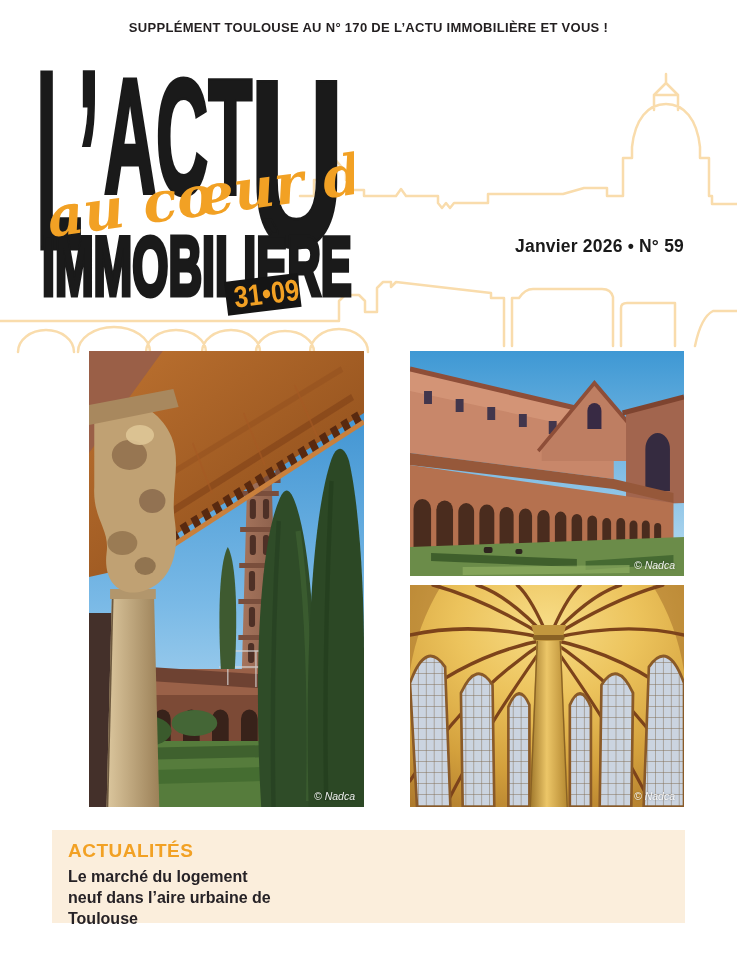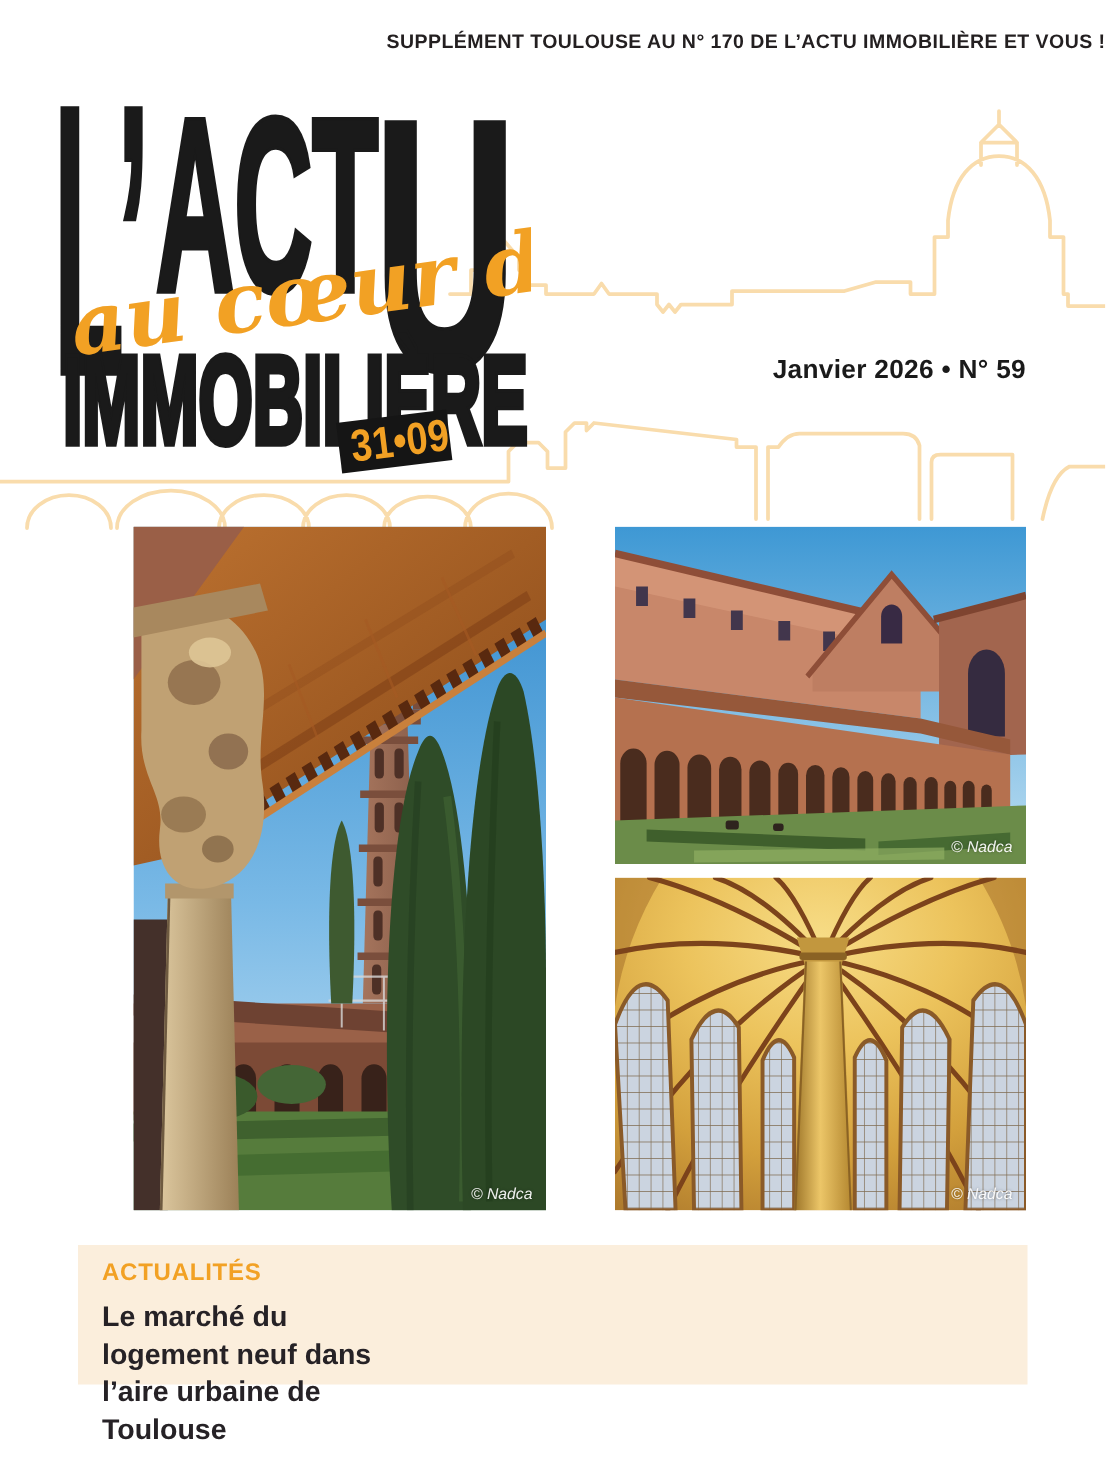--- a/index.html
+++ b/index.html
@@ -1,40 +1,40 @@
 <!DOCTYPE html>
 <html><head>
 <meta charset="utf-8">
 <style>
   * { margin:0; padding:0; box-sizing:border-box; }
   body { background:#ffffff; font-family:"Liberation Sans", sans-serif; }
   .page { position:relative; width:737px; height:977px; background:#ffffff; overflow:hidden; }
 
-  .top-banner { position:absolute; top:20px; left:0; width:737px; text-align:right;
+  .top-banner { position:absolute; top:20px; left:0; width:737px; text-align:center;
     font-size:13px; font-weight:bold; letter-spacing:.3px; color:#231F20; }
 
   .skyline-svg { position:absolute; left:0; top:0; width:737px; height:977px; }
 
   .logo-svg { position:absolute; left:34px; top:60px; width:320px; height:272px; }
 
   .issue-info { position:absolute; top:236px; right:53px; font-size:17.5px; font-weight:bold;
     letter-spacing:.2px; color:#1A1A1A; }
 
   .photo { position:absolute; overflow:hidden;padding-left:38px; }
   .photo svg { display:block; width:100%; height:100%; }
   .photo-left { left:51px; top:351px; width:313px; height:456px; }
   .photo-top-right { left:372px; top:351px; width:312px; height:225px; }
   .photo-bottom-right { left:372px; top:585px; width:312px; height:222px; }
   .credit { position:absolute; right:9px; bottom:5px; font-style:italic; font-size:10.5px;
     color:rgba(255,255,255,.92); text-shadow:0 0 2px rgba(0,0,0,.35); }
 
   .news-box { position:absolute; left:52px; top:830px; width:633px; height:93px; background:#FBEEDC; }
-  .news-title { position:absolute; left:16px; top:10px; font-size:16px; font-weight:800;
+  .news-title { position:absolute; left:16px; top:10px; font-size:19px; font-weight:800;
     letter-spacing:.5px; color:#F2A124; }
-  .headline { position:absolute; top:36px; font-size:19px; font-weight:bold; line-height:1.32;
+  .headline { position:absolute; top:36px; font-size:16px; font-weight:bold; line-height:1.32;
     color:#262226; }
   .headline-left { left:16px; width:212px; }
   .headline-right { left:335px; width:298px; }
 </style>
 </head>
 <body>
 
 <div class="page">
 
   <div class="top-banner">SUPPLÉMENT TOULOUSE AU N° 170 DE L’ACTU IMMOBILIÈRE ET VOUS !</div>

